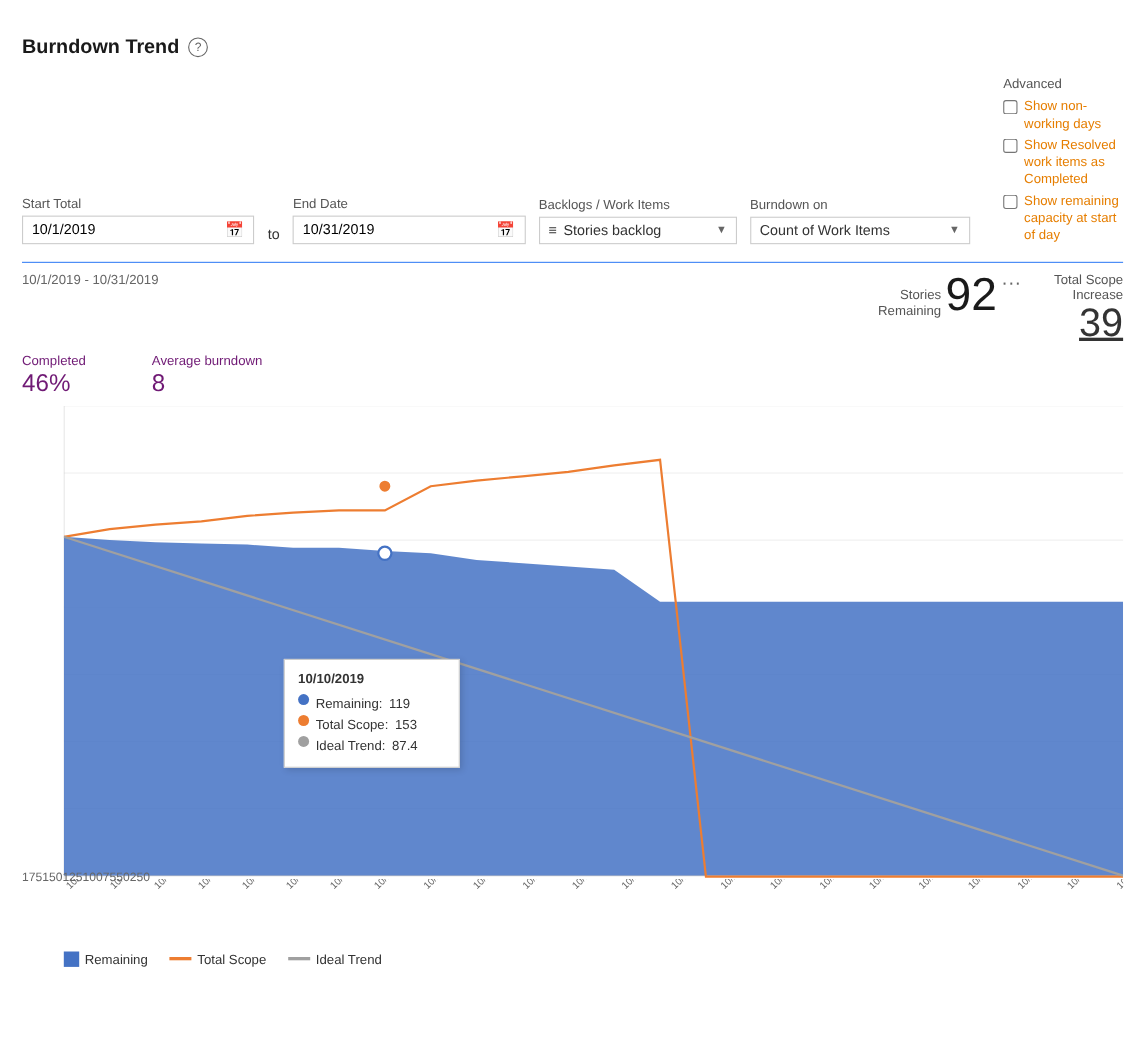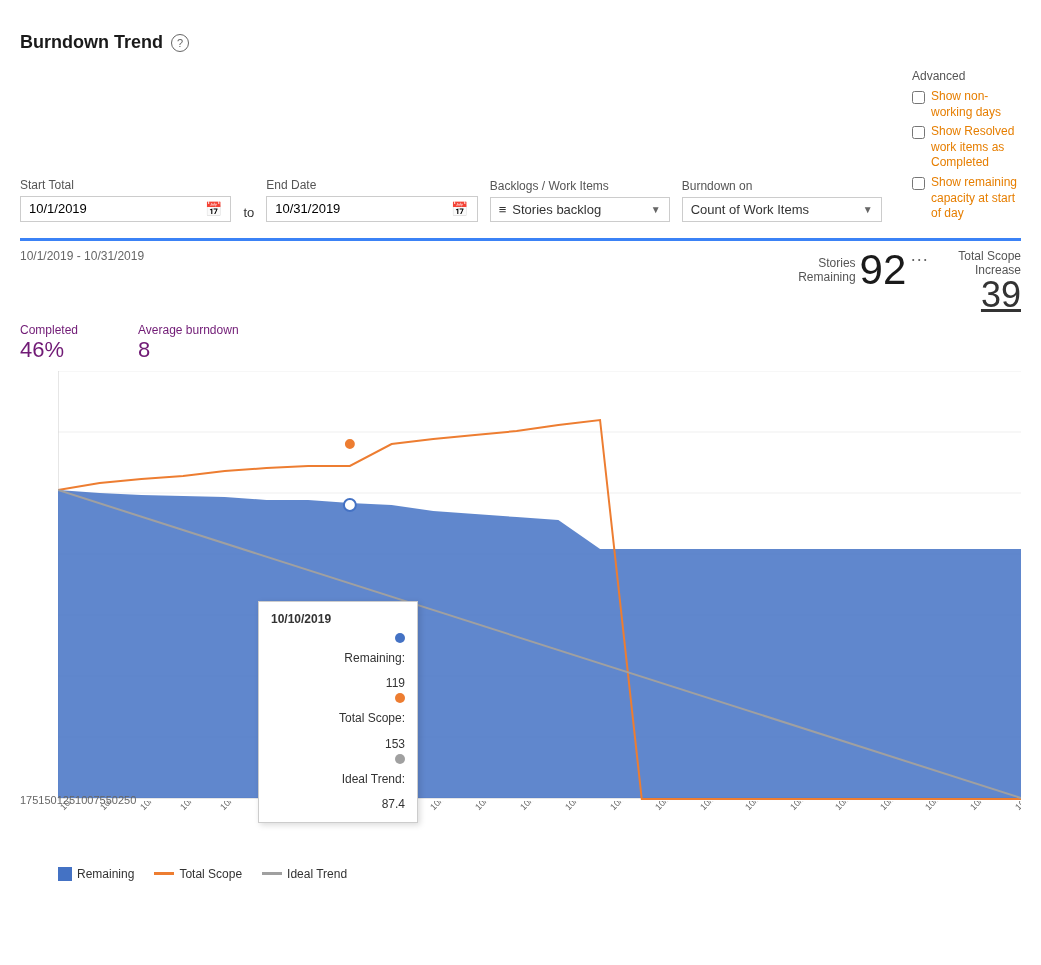--- a/index.html
+++ b/index.html
@@ -26,36 +26,36 @@
     .chevron { font-size: 10px; color: #666; }
     
     .dropdown-wrap2 { display: flex; align-items: center; border: 1px solid #ccc; background: #fff; padding: 4px 8px; min-width: 200px; cursor: pointer; }
     
     .advanced-section { margin-left: auto; display: flex; flex-direction: column; gap: 4px; }
     .advanced-label { font-size: 12px; color: #555; margin-bottom: 2px; }
     .checkbox-row { display: flex; align-items: flex-start; gap: 6px; }
     .checkbox-input { margin-top: 2px; cursor: pointer; }
     .checkbox-label { font-size: 12px; color: #e67e00; cursor: pointer; line-height: 1.3; max-width: 90px; }
     
-    .stats-bar { display: flex; align-items: flex-start; justify-content: space-between; padding: 8px 0 4px 0; border-top: 3px solid #3b82f6; }
+    .stats-bar { display: flex; align-items: flex-start; justify-content: space-between; padding: 8px 0 4px 0; border-top: 1px solid #3b82f6; }
     .date-range-label { font-size: 12px; color: #666; }
     .stats-right { display: flex; gap: 30px; align-items: flex-start; }
     
     .kpi-row { display: flex; align-items: center; gap: 60px; padding: 6px 0 8px 0; }
     .kpi-block { display: flex; flex-direction: column; }
     .kpi-label { font-size: 12px; color: #701a75; }
     .kpi-value { font-size: 22px; font-weight: 400; color: #701a75; }
     
     .legend { display: flex; gap: 20px; align-items: center; padding: 6px 0; }
     .legend-item { display: flex; align-items: center; gap: 5px; font-size: 12px; }
     .legend-swatch { width: 14px; height: 14px; }
     .legend-line { width: 20px; height: 3px; }
     
     .tooltip-box { position: absolute; background: white; border: 1px solid #ccc; padding: 8px 12px; font-size: 12px; line-height: 1.6; box-shadow: 2px 2px 6px rgba(0,0,0,0.15); z-index: 10; left: 220px; top: 280px; }
-    .tooltip-row { display: flex; align-items: flex-end; gap: 6px; flex-direction: column; }
+    .tooltip-row { display: flex; align-items: flex-start; gap: 6px; }
     .tooltip-dot { width: 10px; height: 10px; border-radius: 50%; }
     .stories-remaining { display: flex; flex-direction: column; align-items: flex-end; }
     .stories-label { font-size: 12px; color: #555; text-align: right; }
     .stories-value { font-size: 42px; font-weight: 300; line-height: 1; }
     .more-dots { font-size: 18px; color: #666; cursor: pointer; align-self: flex-start; }
   </style>
 </head>
 <body>
 
 <div class="page">
@@ -115,21 +115,21 @@
         <input type="checkbox" class="checkbox-input" style="">
         <label class="checkbox-label">Show remaining capacity at start of day</label>
       </div>
     </div>
   </div>
 
   <div class="stats-bar">
     <span class="date-range-label">10/1/2019 - 10/31/2019</span>
     <div class="stats-right">
       <div class="stories-remaining">
-        <div style="display:flex;align-items:center;gap:4px;">
+        <div style="display:flex;align-items:flex-end;gap:4px;">
           <div>
             <div class="stories-label">Stories</div>
             <div class="stories-label">Remaining</div>
           </div>
           <div class="stories-value" style="color:#1a1a1a;">92</div>
           <span class="more-dots">···</span>
         </div>
       </div>
       <div style="display:flex;flex-direction:column;align-items:flex-end;">
         <span class="stories-label">Total Scope</span>

